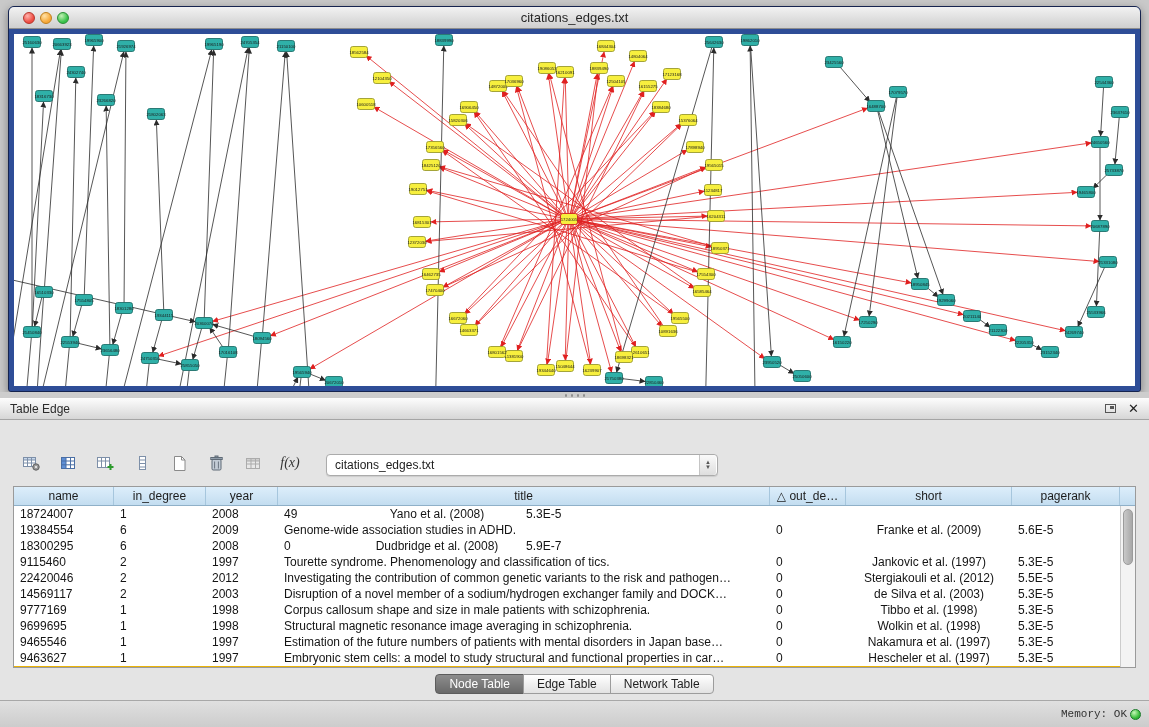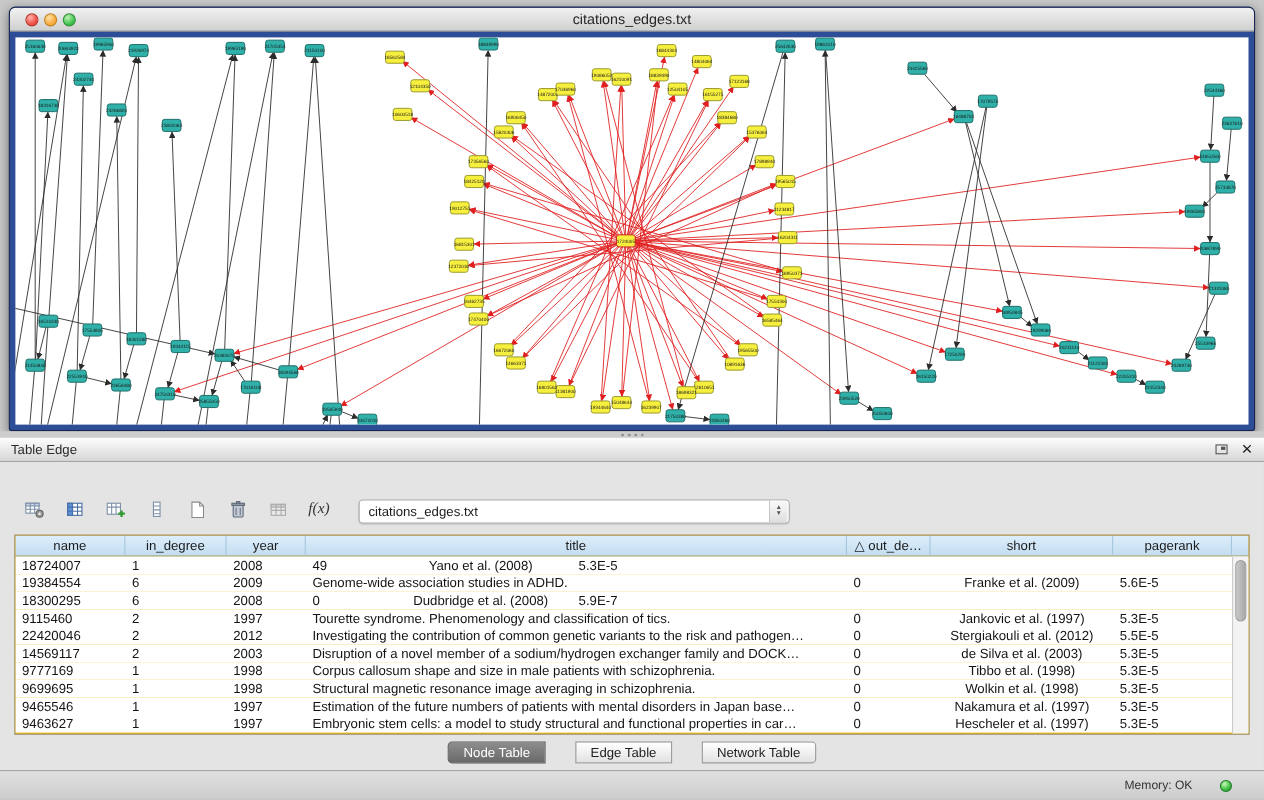--- a/index.html
+++ b/index.html
@@ -63,31 +63,31 @@
   .tcell { font-size:12px; color:#141414; line-height:16px; padding-left:6px;
     overflow:hidden; white-space:nowrap; }
   .c0{width:100px} .c1{width:92px} .c2{width:72px} .c3{width:492px} .c4{width:76px} .c5{width:166px} .c6{width:108px}
   .tcell.c5 { text-align:center; padding-left:0; }
   .vscroll { position:absolute; right:0; top:19px; bottom:0; width:15px;
     background:#f3f3f3; border-left:1px solid #cccccc; }
   .thumb { position:absolute; left:2px; top:3px; width:10px; height:56px; border-radius:6px;
     background:linear-gradient(90deg,#c9c9c9,#a8a8a8); border:1px solid #9b9b9b; }
 
   
-  .tabsbar { position:absolute; left:0; top:276px; width:100%; display:flex; justify-content:center;gap:28px; }
+  .tabsbar { position:absolute; left:0; top:276px; width:100%; display:flex; justify-content:center; }
   .tab { height:20px; padding:0 13px; font-size:12px; line-height:19px; color:#1e1e1e;
     background:linear-gradient(#ffffff,#e2e2e2); border:1px solid #9c9c9c; margin-left:-1px; cursor:default; }
   .tab.first { border-radius:4px 0 0 4px; margin-left:0; }
   .tab.last { border-radius:0 4px 4px 0; }
   .tab.active { background:linear-gradient(#8d8d8d,#696969); color:#ffffff; border-color:#5c5c5c; }
 
   
   .statusbar { position:absolute; top:700px; left:0; width:1149px; height:27px;
     background:linear-gradient(#e0e0e0,#cccccc); border-top:1px solid #a8a8a8;
-    display:flex; align-items:center; justify-content:flex-end; padding-right:29px; gap:25px; }
+    display:flex; align-items:center; justify-content:flex-end; padding-right:8px; gap:3px;font-family:Liberation Mono, monospace; }
   .mem-label { font-size:11px; color:#333; }
   .mem-dot { width:11px; height:11px; border-radius:50%; border:1px solid #177a26;
     background:radial-gradient(circle at 35% 30%,#c7f7b9,#3dbf3d 60%,#1e8f2e); }
 </style>
 </head>
 <body>
 
 <div class="app">
 
   <div class="net-window">

